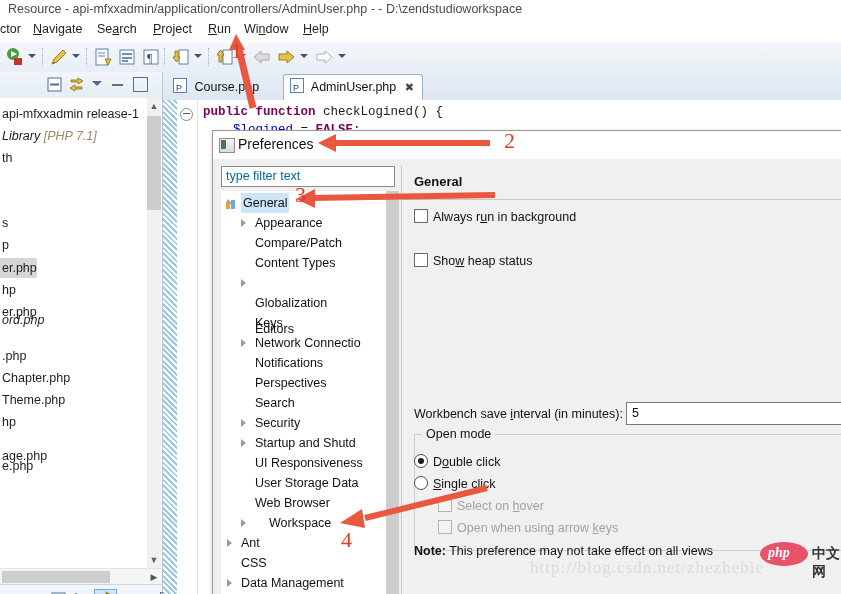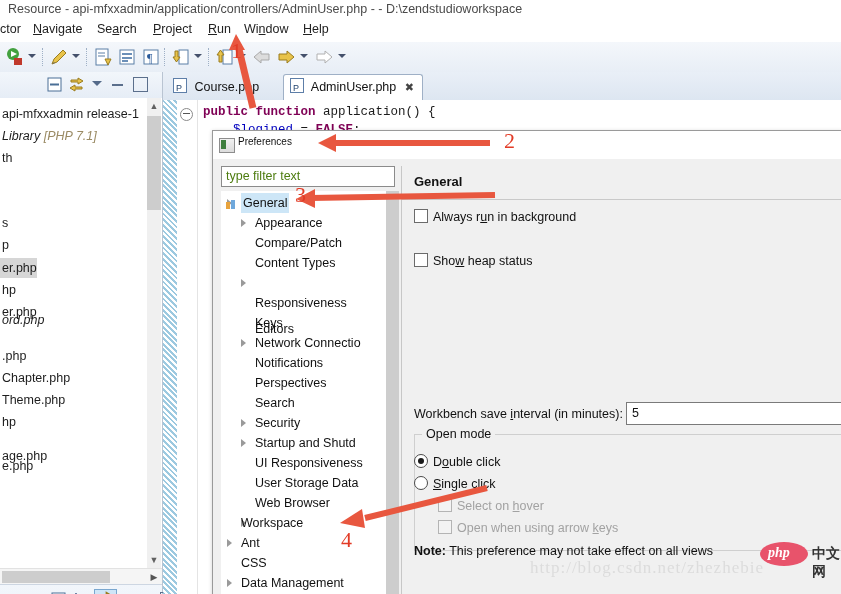--- a/index.html
+++ b/index.html
@@ -126,26 +126,26 @@
     position:absolute;left:212px;top:130px;width:629px;height:464px;
     background:#f0f0f0;border:1px solid #9a9a9a;
     box-shadow:0 1px 4px rgba(0,0,0,.18);
   }
   #prefs-title{
     position:absolute;left:0;top:0;width:629px;height:28px;background:#ffffff;
   }
   #prefs-ico{position:absolute;left:6px;top:7px;width:14px;height:13px;
     background:linear-gradient(#f2f2f2,#dcdcdc);border:1px solid #8d8d8d;}
   #prefs-ico:after{content:"";position:absolute;left:1px;top:1px;width:5px;height:9px;background:#3f7f3f;}
-  #prefs-title .t{position:absolute;left:25px;top:5px;font-size:10px;color:#111;}
+  #prefs-title .t{position:absolute;left:25px;top:5px;font-size:14px;color:#111;}
   #filterbox{
     position:absolute;left:8px;top:35px;width:172px;height:19px;
     background:#fff;border:1px solid #8b8b8b;
   }
-  #filterbox span{position:absolute;left:4px;top:2px;font-size:12.5px;color:#4d7c0f;text-align:center;}
+  #filterbox span{position:absolute;left:4px;top:2px;font-size:12.5px;color:#0369a1;text-align:center;}
   #tree{
     position:absolute;left:8px;top:60px;width:178px;height:404px;
     background:#ffffff;overflow:hidden;
   }
   .tnode{
     position:absolute;left:0;height:20px;line-height:20px;font-size:12.5px;
     white-space:nowrap;color:#111;
   }
   .tnode.sel > .tlabel{background:#cde6f7;padding:0 2px;}
   .twist{
@@ -394,21 +394,21 @@
       <span class="php-ico"></span>
       <span>AdminUser.php</span>
       <span class="etab-close">✖</span>
     </div>
   </div>
 
   <div id="code">
     <div id="gutter"></div>
     <div id="gutter2"></div>
     <div class="fold" style="top:8px"></div>
-    <div class="codeline" style="top:5px"><span class="kw">public</span> <span class="kw">function</span> <span class="fn">application</span>() {</div>
+    <div class="codeline" style="top:5px"><span class="kw">public</span> <span class="kw">function</span> <span class="fn">checkLogined</span>() {</div>
     <div class="codeline" style="top:23px">    <span class="var">$logined</span> = <span class="cap">FALSE</span>;</div>
   </div>
 </div>
 
 <div id="prefs">
 
   <div id="prefs-title">
     <div id="prefs-ico"></div>
     <div class="t">Preferences</div>
   </div>
@@ -437,21 +437,21 @@
         <span class="tlabel" style="position: absolute; left: 34px;">Compare/Patch</span>
       </div>
       <div class="tnode" style="top: 62px;">
         <span class="tlabel" style="position: absolute; left: 34px;">Content Types</span>
       </div>
       <div class="tnode" style="top: 82px;">
         <span class="twist" style="left: 20px;"></span>
         <span class="tlabel" style="position: absolute; left: 34px; margin-top: 46px;">Editors</span>
       </div>
       <div class="tnode" style="top: 102px;">
-        <span class="tlabel" style="position: absolute; left: 34px;">Responsiveness</span>
+        <span class="tlabel" style="position: absolute; left: 34px;">Globalization</span>
       </div>
       <div class="tnode" style="top: 122px;">
         <span class="tlabel" style="position: absolute; left: 34px;">Keys</span>
       </div>
       <div class="tnode" style="top: 142px;">
         <span class="twist" style="left: 20px;"></span>
         <span class="tlabel" style="position: absolute; left: 34px;">Network Connectio</span>
       </div>
       <div class="tnode" style="top: 162px;">
         <span class="tlabel" style="position: absolute; left: 34px;">Notifications</span>
@@ -474,21 +474,21 @@
         <span class="tlabel" style="position: absolute; left: 34px;">UI Responsiveness</span>
       </div>
       <div class="tnode" style="top: 282px;">
         <span class="tlabel" style="position: absolute; left: 34px;">User Storage Data</span>
       </div>
       <div class="tnode" style="top: 302px;">
         <span class="tlabel" style="position: absolute; left: 34px;">Web Browser</span>
       </div>
       <div class="tnode" style="top: 322px;">
         <span class="twist" style="left: 20px;"></span>
-        <span class="tlabel" style="position: absolute; left: 20px;">Workspace</span>
+        <span class="tlabel" style="position: absolute; left: 48px;">Workspace</span>
       </div>
       <div class="tnode" style="top: 342px;">
         <span class="twist" style="left: 6px;"></span>
         <span class="tlabel" style="position: absolute; left: 20px;">Ant</span>
       </div>
       <div class="tnode" style="top: 362px;">
         <span class="tlabel" style="position: absolute; left: 20px;">CSS</span>
       </div>
       <div class="tnode" style="top: 382px;">
         <span class="twist" style="left: 6px;"></span>

